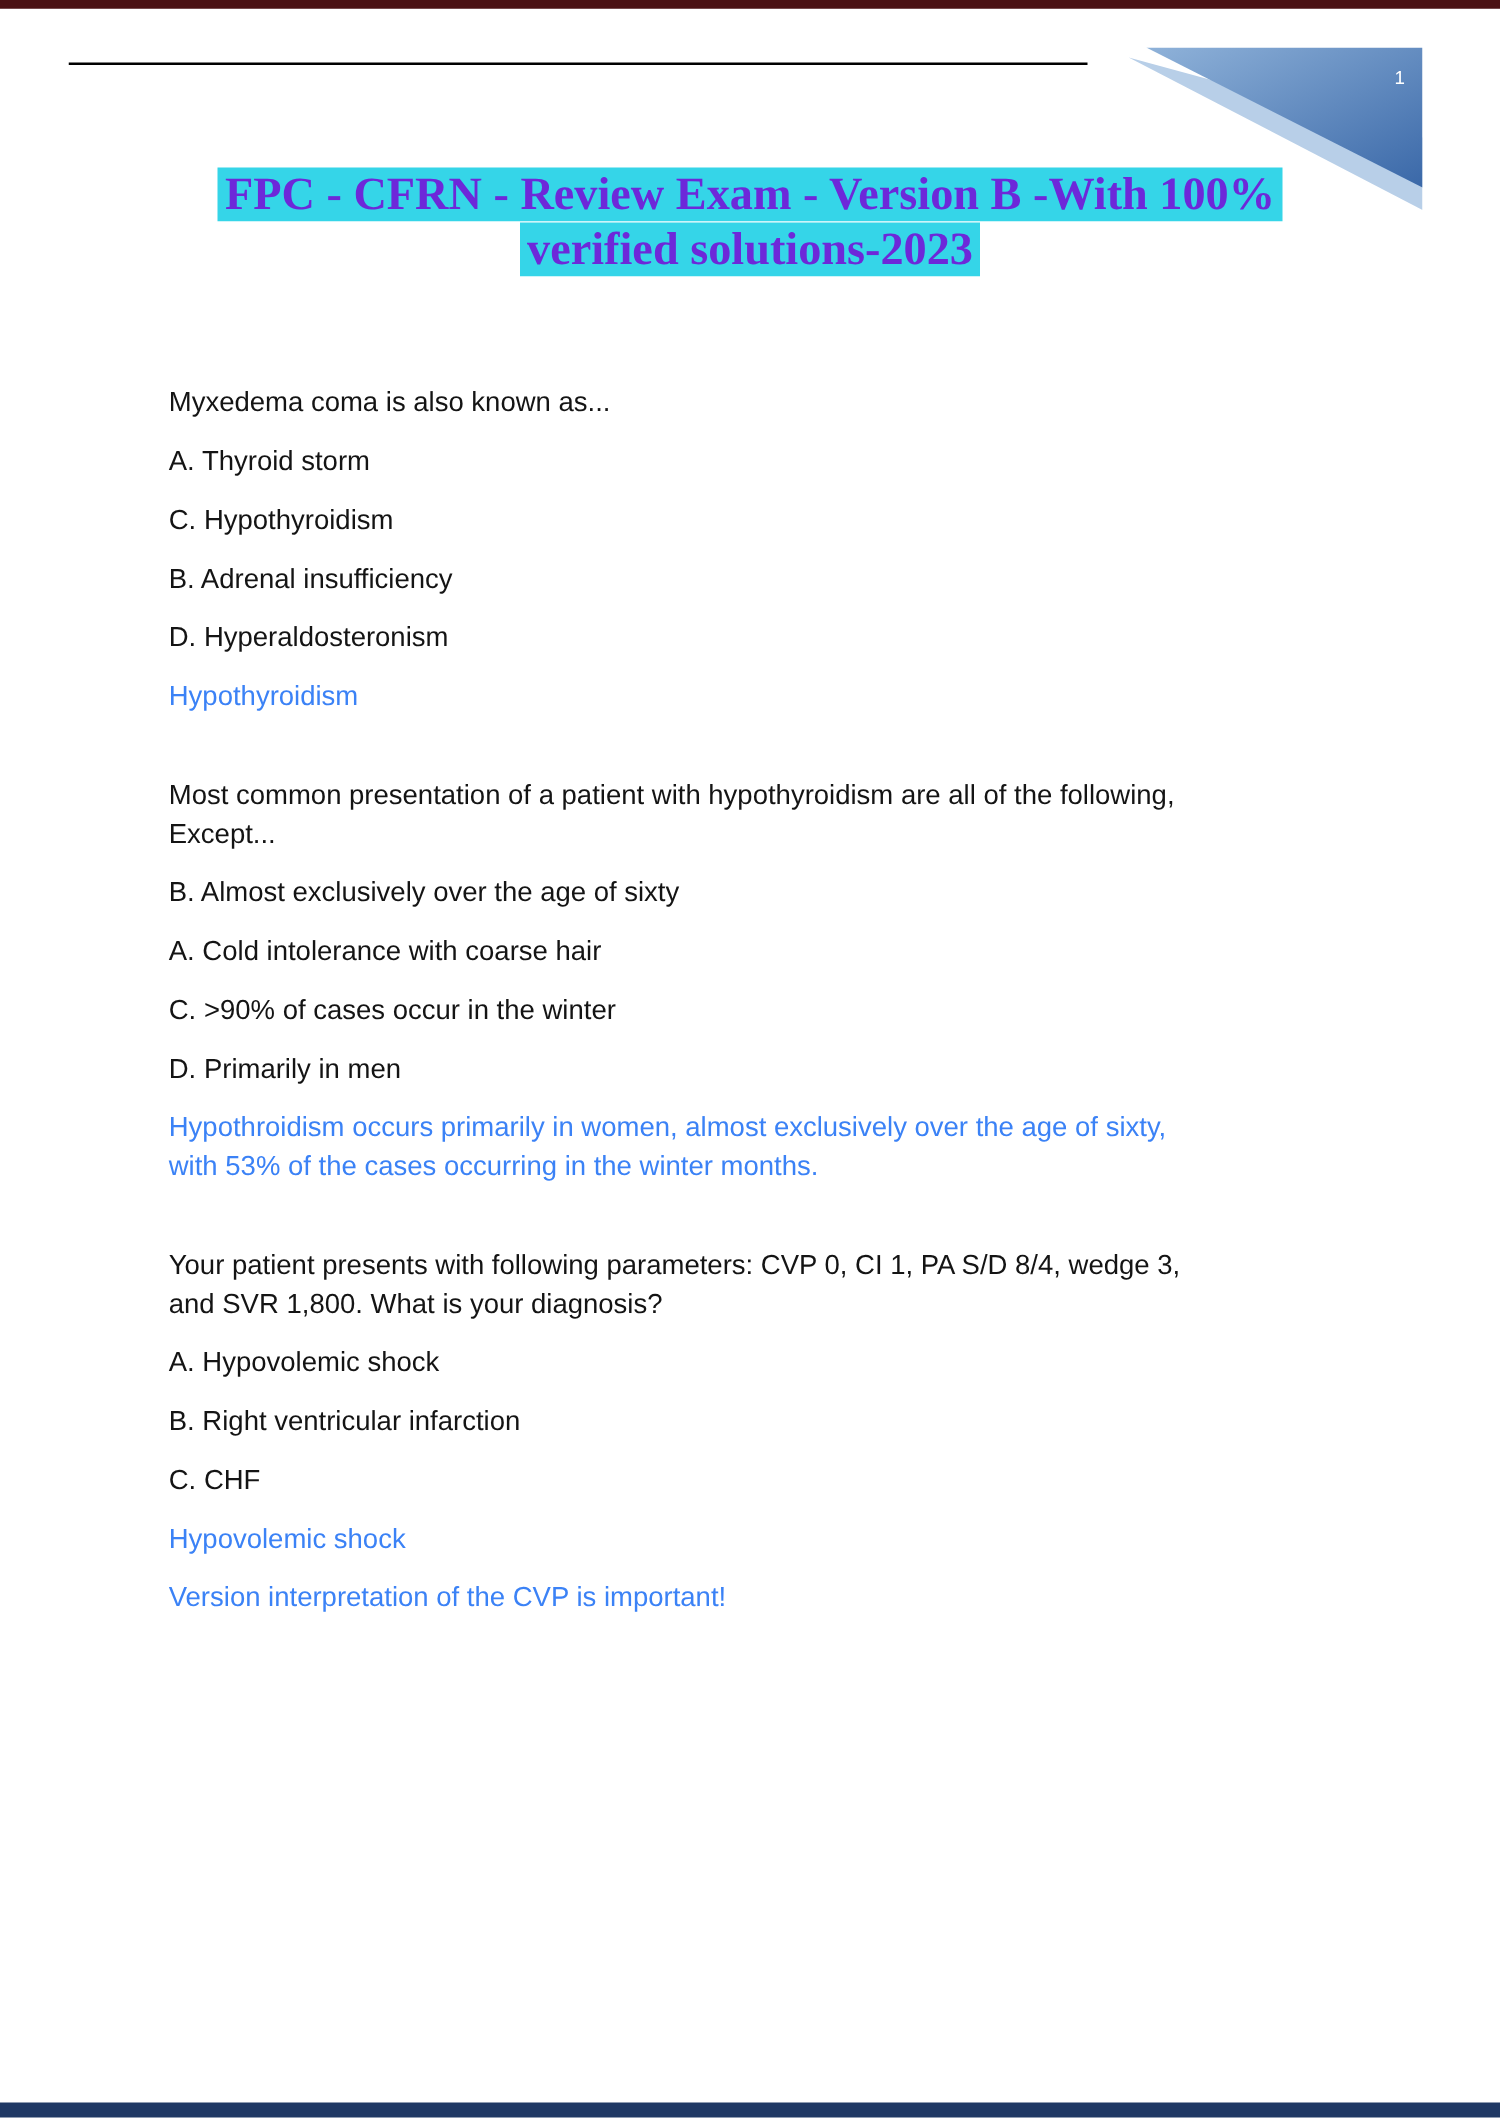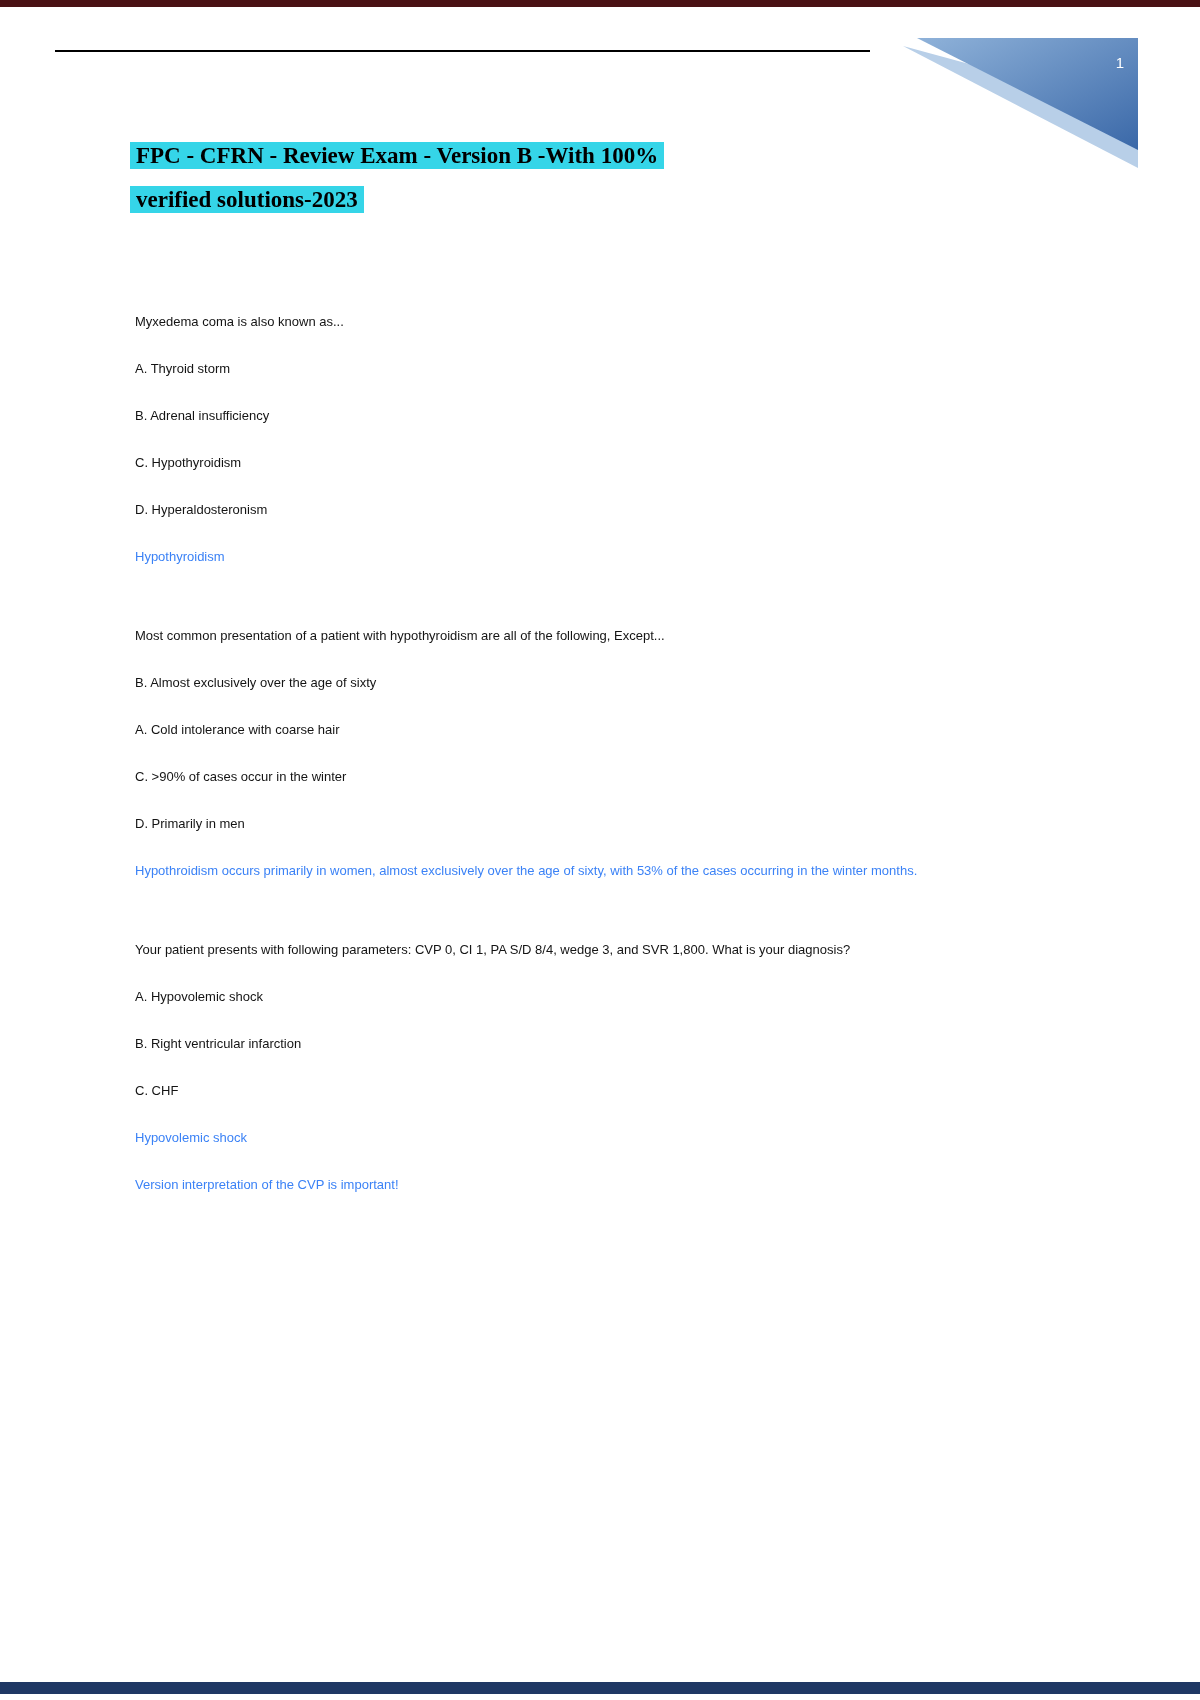--- a/index.html
+++ b/index.html
@@ -38,36 +38,37 @@
     right: 76px;
     color: #ffffff;
     font-size: 15px;
     line-height: 1;
   }
   .title-wrap {
     position: absolute;
     top: 134px;
     left: 130px;
     width: 940px;
+    text-align: center;
     font-family: "Liberation Serif", serif;
     font-weight: bold;
-    font-size: 23px;
+    font-size: 37px;
     line-height: 44px;
-    color: #000000;
+    color: #6d28d9;
   }
   .title-wrap .hl {
     background: #35d5e8;
     padding: 1px 6px;
   }
   .content {
     position: absolute;
     top: 306px;
     left: 135px;
     width: 835px;
-    font-size: 13px;
+    font-size: 22px;
     line-height: 31px;
     color: #141414;
   }
   .content p {
     margin: 0 0 16px 0;
   }
   .qblock {
     margin-bottom: 48px;
   }
   .red {
@@ -108,22 +109,22 @@
   <div class="title-wrap">
     <div><span class="hl">FPC - CFRN - Review Exam - Version B -With 100%</span></div>
     <div><span class="hl">verified solutions-2023</span></div>
   </div>
 
   <div class="content">
 
     <div class="qblock">
       <p>Myxedema coma is also known as...</p>
       <p>A. Thyroid storm</p>
+      <p>C. Hypothyroidism</p>
       <p>B. Adrenal insufficiency</p>
-      <p>C. Hypothyroidism</p>
       <p>D. Hyperaldosteronism</p>
       <p class="red">Hypothyroidism</p>
     </div>
 
     <div class="qblock">
       <p>Most common presentation of a patient with hypothyroidism are all of the following, Except...</p>
       <p>B. Almost exclusively over the age of sixty</p>
       <p>A. Cold intolerance with coarse hair</p>
       <p>C. &gt;90% of cases occur in the winter</p>
       <p>D. Primarily in men</p>

